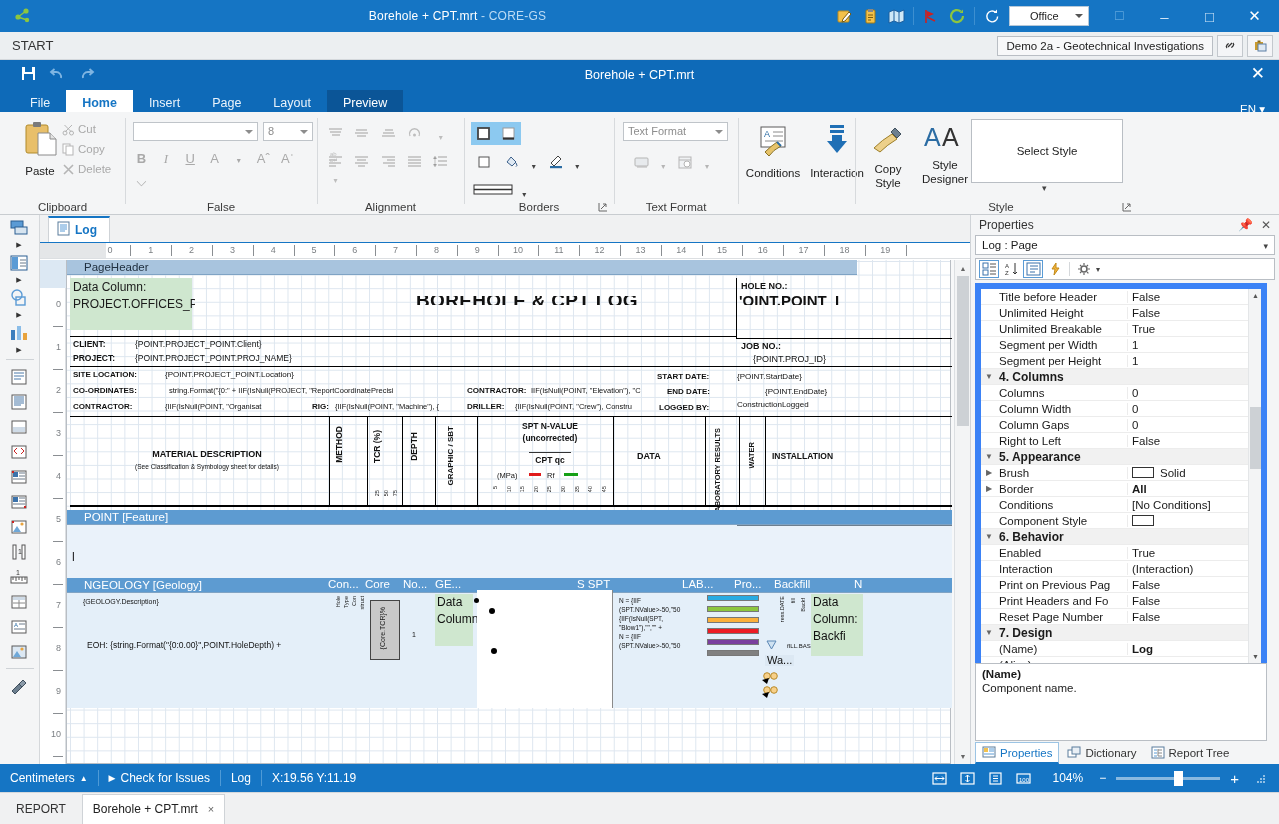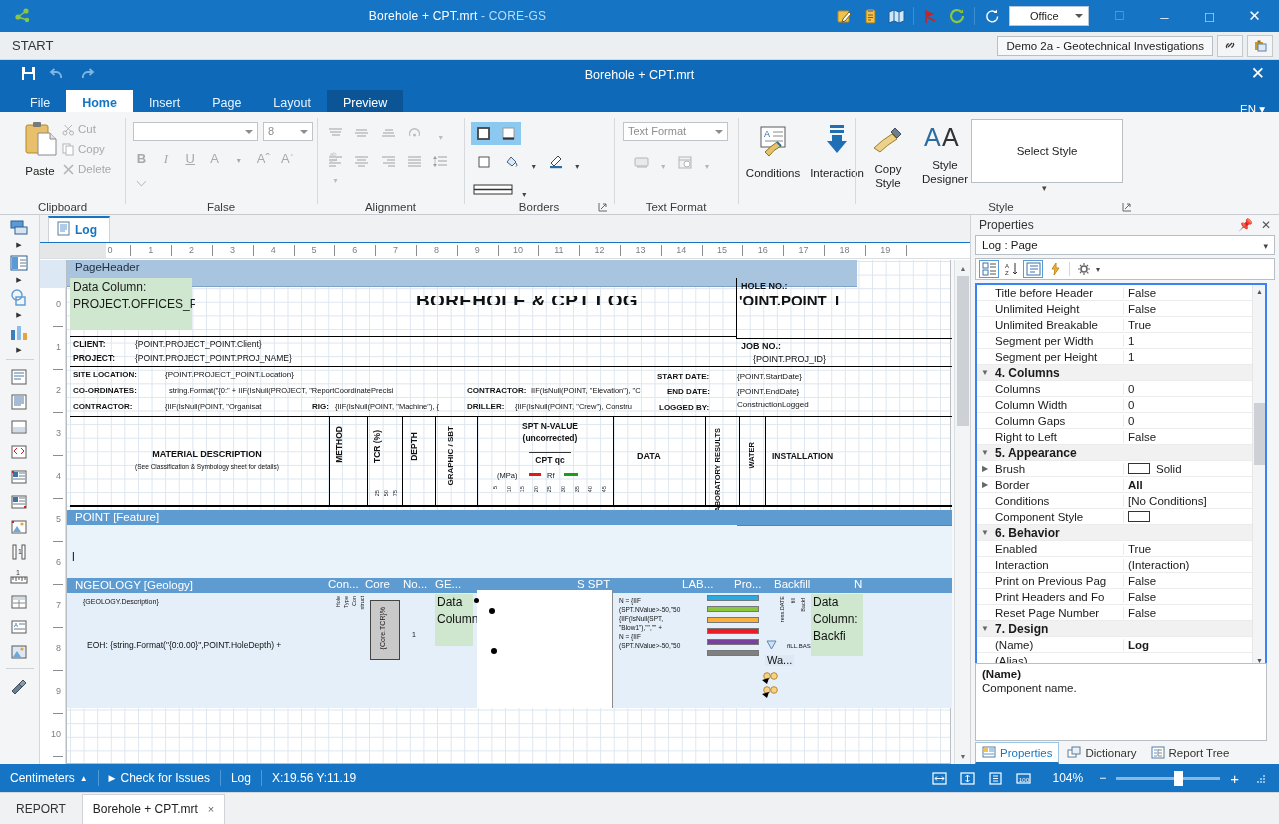--- a/index.html
+++ b/index.html
@@ -111,39 +111,39 @@
   .page { position:absolute; left:26px; top:0; width:885px; height:504px; background:#fff; border:1px solid #b9bec4; border-top:none;}
   .vscroll { position:absolute; right:0; top:45px; width:16px; height:504px; background:#f3f4f5; border-left:1px solid #dcdfe2;}
   .vthumb { position:absolute; left:2px; top:16px; width:12px; height:150px; background:#cdd1d5; }
   .vsarrow { position:absolute; left:0; width:16px; height:16px; display:flex;align-items:center;justify-content:center; font-size:7px;color:#666;}
 
   
   .rpt { position:absolute; left:0; top:0; width:100%; height:100%;
      background-image:linear-gradient(to right, #dde6ef 1px, transparent 1px),
                       linear-gradient(to bottom, #dde6ef 1px, transparent 1px);
      background-size:13.6px 13.6px; background-position:3px 1px; }
-  .bandhdr { position:absolute; height:27px; background:#a8c4de; color:#203040; font-size:11.5px;
-      padding-left:8px; line-height:15px; border-bottom:1px solid #7fa3c4; }
+  .bandhdr { position:absolute; height:15px; background:#a8c4de; color:#203040; font-size:11.5px;
+      padding-left:17px; line-height:15px; border-bottom:1px solid #7fa3c4; }
   .bandhdr.feat { background:#5d9bd1; color:#fff; }
   .bandhdr.geo { background:#5d9bd1; color:#fff; }
   .obj { position:absolute; font-size:8px; color:#111; line-height:9px; overflow:hidden; white-space:pre-wrap; }
   .hair { position:absolute; background:#000; }
   .sel { position:absolute; background:#cfe7cf; }
 
   
   .props { position:absolute; left:970px; top:215px; width:309px; height:549px; background:#f4f5f6; border-left:1px solid #cfd3d7; }
   .props-hdr { height:20px; display:flex; align-items:center; padding:0 4px 0 8px; font-size:12px; color:#333; }
   .props-hdr .sp { margin-left:auto; display:flex; gap:8px; padding-right:4px; color:#555; }
   .props-sel { margin:0 4px; height:20px; border:1px solid #b9bec4; background:#fff; display:flex;
       align-items:center; padding:0 6px; font-size:11.5px; position:relative; }
   .props-sel .ch { position:absolute; right:6px; top:5px; font-size:9px; color:#444; }
   .props-tools { margin:3px 4px 0; height:22px; border:1px solid #b9bec4; background:#fff; display:flex; align-items:center; gap:2px; padding:0 3px; }
   .pt-b { width:20px;height:18px; display:flex;align-items:center;justify-content:center; font-size:11px; }
   .pt-b.framed{ border:1px solid #5a9bd5; }
-  .grid { position:absolute; left:4px; top:68px; width:292px; height:386px; border:2px solid #3b82f6; background:#fff; overflow:hidden; }
+  .grid { position:absolute; left:4px; top:68px; width:292px; height:386px; border:6px solid #3b82f6; background:#fff; overflow:hidden; }
   .grow { display:flex; height:16px; align-items:center; border-bottom:1px solid #ececec; font-size:11.5px;}
   .grow .exp { width:16px; text-align:center; font-size:8px; color:#666; }
   .grow .k { width:130px; padding-left:2px; color:#1a1a1a; overflow:hidden; white-space:nowrap; }
   .grow .v { flex:1; padding-left:4px; color:#1a1a1a; border-left:1px solid #ececec; overflow:hidden; white-space:nowrap;}
   .grow.cat { background:#f1f1f1; font-weight:bold; }
   .grow.cat .k { width:auto; font-size:12px; }
   .swatch { display:inline-block; width:22px;height:11px; border:1px solid #333; background:#fff; vertical-align:-1px; margin-right:6px;}
   .gscroll { position:absolute; right:0; top:0; width:13px; height:100%; background:#f3f4f5; border-left:1px solid #e4e6e8;}
   .gthumb { position:absolute; left:1px; top:118px; width:11px; height:62px; background:#cdd1d5; }
   .gsa { position:absolute; left:0; width:13px; height:13px; display:flex;align-items:center;justify-content:center;font-size:7px;color:#555;}
@@ -852,21 +852,21 @@
 
           <div class="obj" style="left:400px;top:126px;font-size:8px;font-weight:bold;">CONTRACTOR:</div>
           <div class="obj" style="left:464px;top:126px;width:115px;font-size:7.5px;">IIF(IsNull(POINT, "Elevation"), "C</div>
           <div class="obj" style="left:245px;top:142px;font-size:8px;font-weight:bold;">RIG:</div>
           <div class="obj" style="left:268px;top:142px;width:125px;font-size:7.5px;">{IIF(IsNull(POINT, "Machine"), {</div>
           <div class="obj" style="left:400px;top:142px;font-size:8px;font-weight:bold;">DRILLER:</div>
           <div class="obj" style="left:448px;top:142px;width:140px;font-size:7.5px;">{IIF(IsNull(POINT, "Crew"), Constru</div>
           <div class="obj" style="left:590px;top:112px;font-size:8px;font-weight:bold;">START DATE:</div>
           <div class="obj" style="left:670px;top:112px;font-size:8px;">{POINT.StartDate}</div>
           <div class="obj" style="left:600px;top:127px;font-size:8px;font-weight:bold;">END DATE:</div>
-          <div class="obj" style="left:670px;top:127px;font-size:8px;">{POINT.EndDate}</div>
+          <div class="obj" style="left:698px;top:127px;font-size:8px;">{POINT.EndDate}</div>
           <div class="obj" style="left:592px;top:143px;font-size:8px;font-weight:bold;text-align:right;">LOGGED BY:</div>
           <div class="obj" style="left:670px;top:140px;font-size:8px;">ConstructionLogged</div>
 
           <div class="hair" style="left:3px;top:156px;width:882px;height:1px;"></div>
           <div class="hair" style="left:3px;top:245px;width:882px;height:2px;"></div>
           <div class="hair" style="left:262px;top:156px;width:1px;height:89px;"></div>
           <div class="hair" style="left:300px;top:156px;width:1px;height:89px;"></div>
           <div class="hair" style="left:335px;top:156px;width:1px;height:89px;"></div>
           <div class="hair" style="left:368px;top:156px;width:1px;height:89px;"></div>
           <div class="hair" style="left:410px;top:156px;width:1px;height:89px;"></div>

